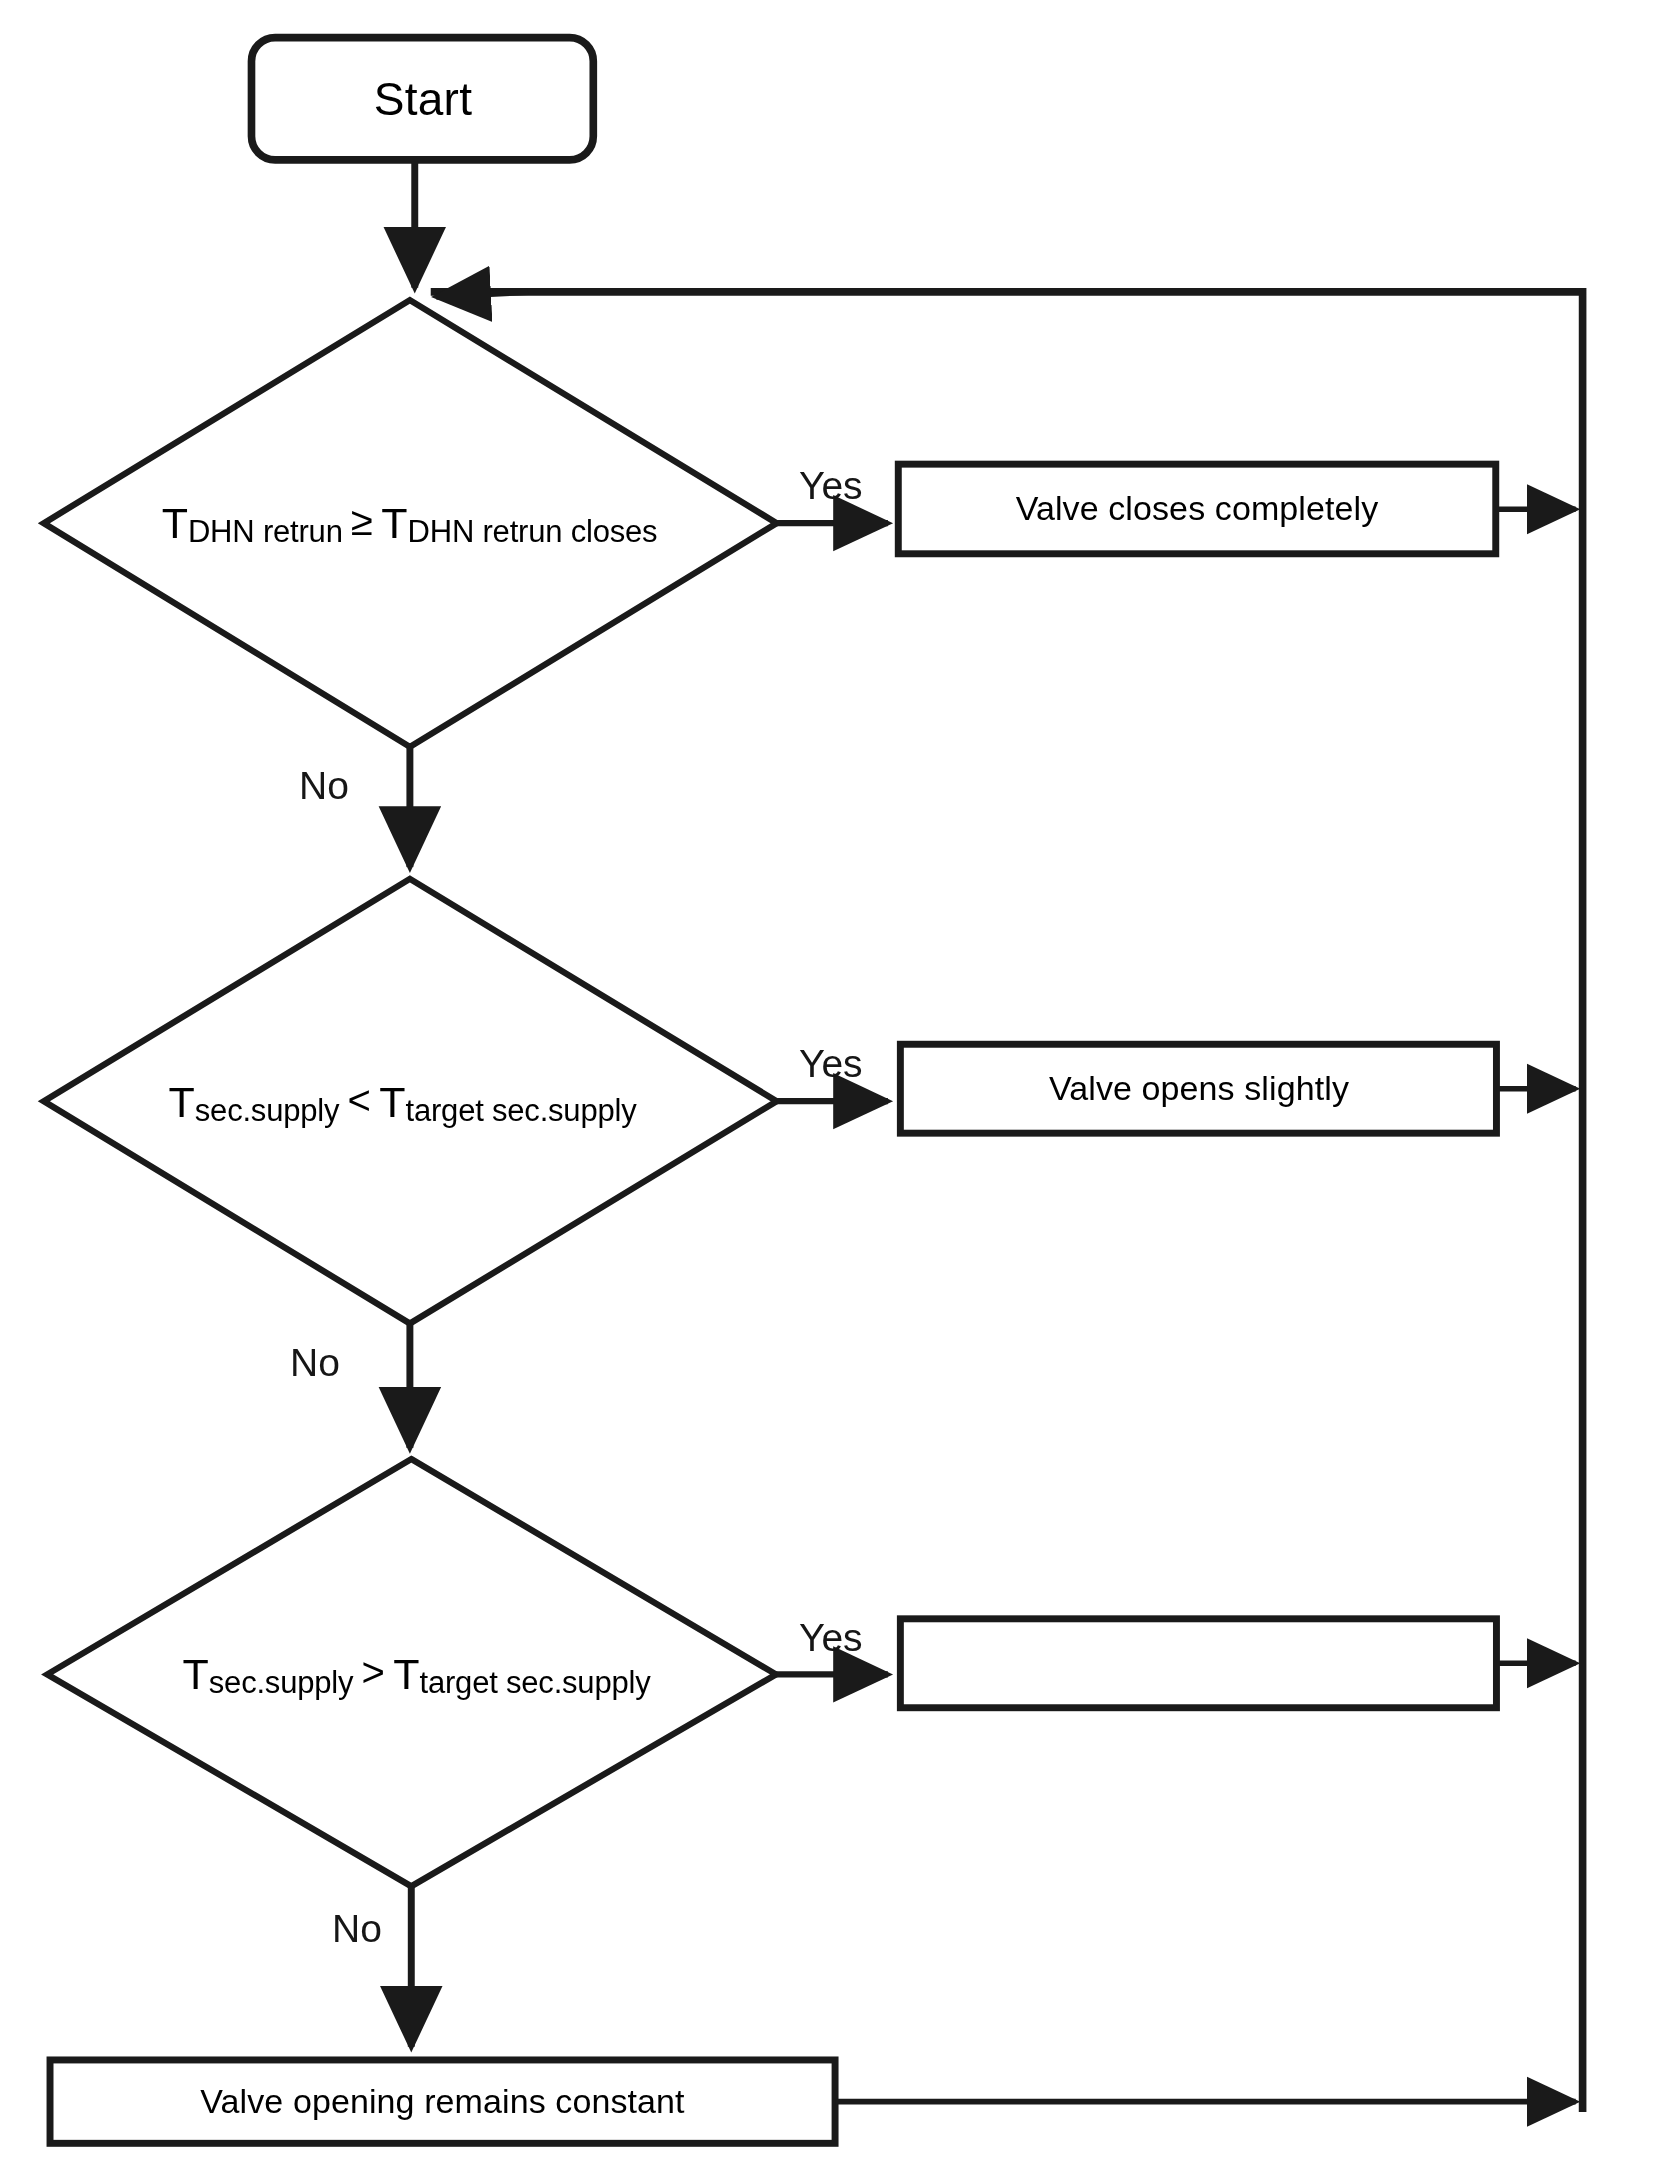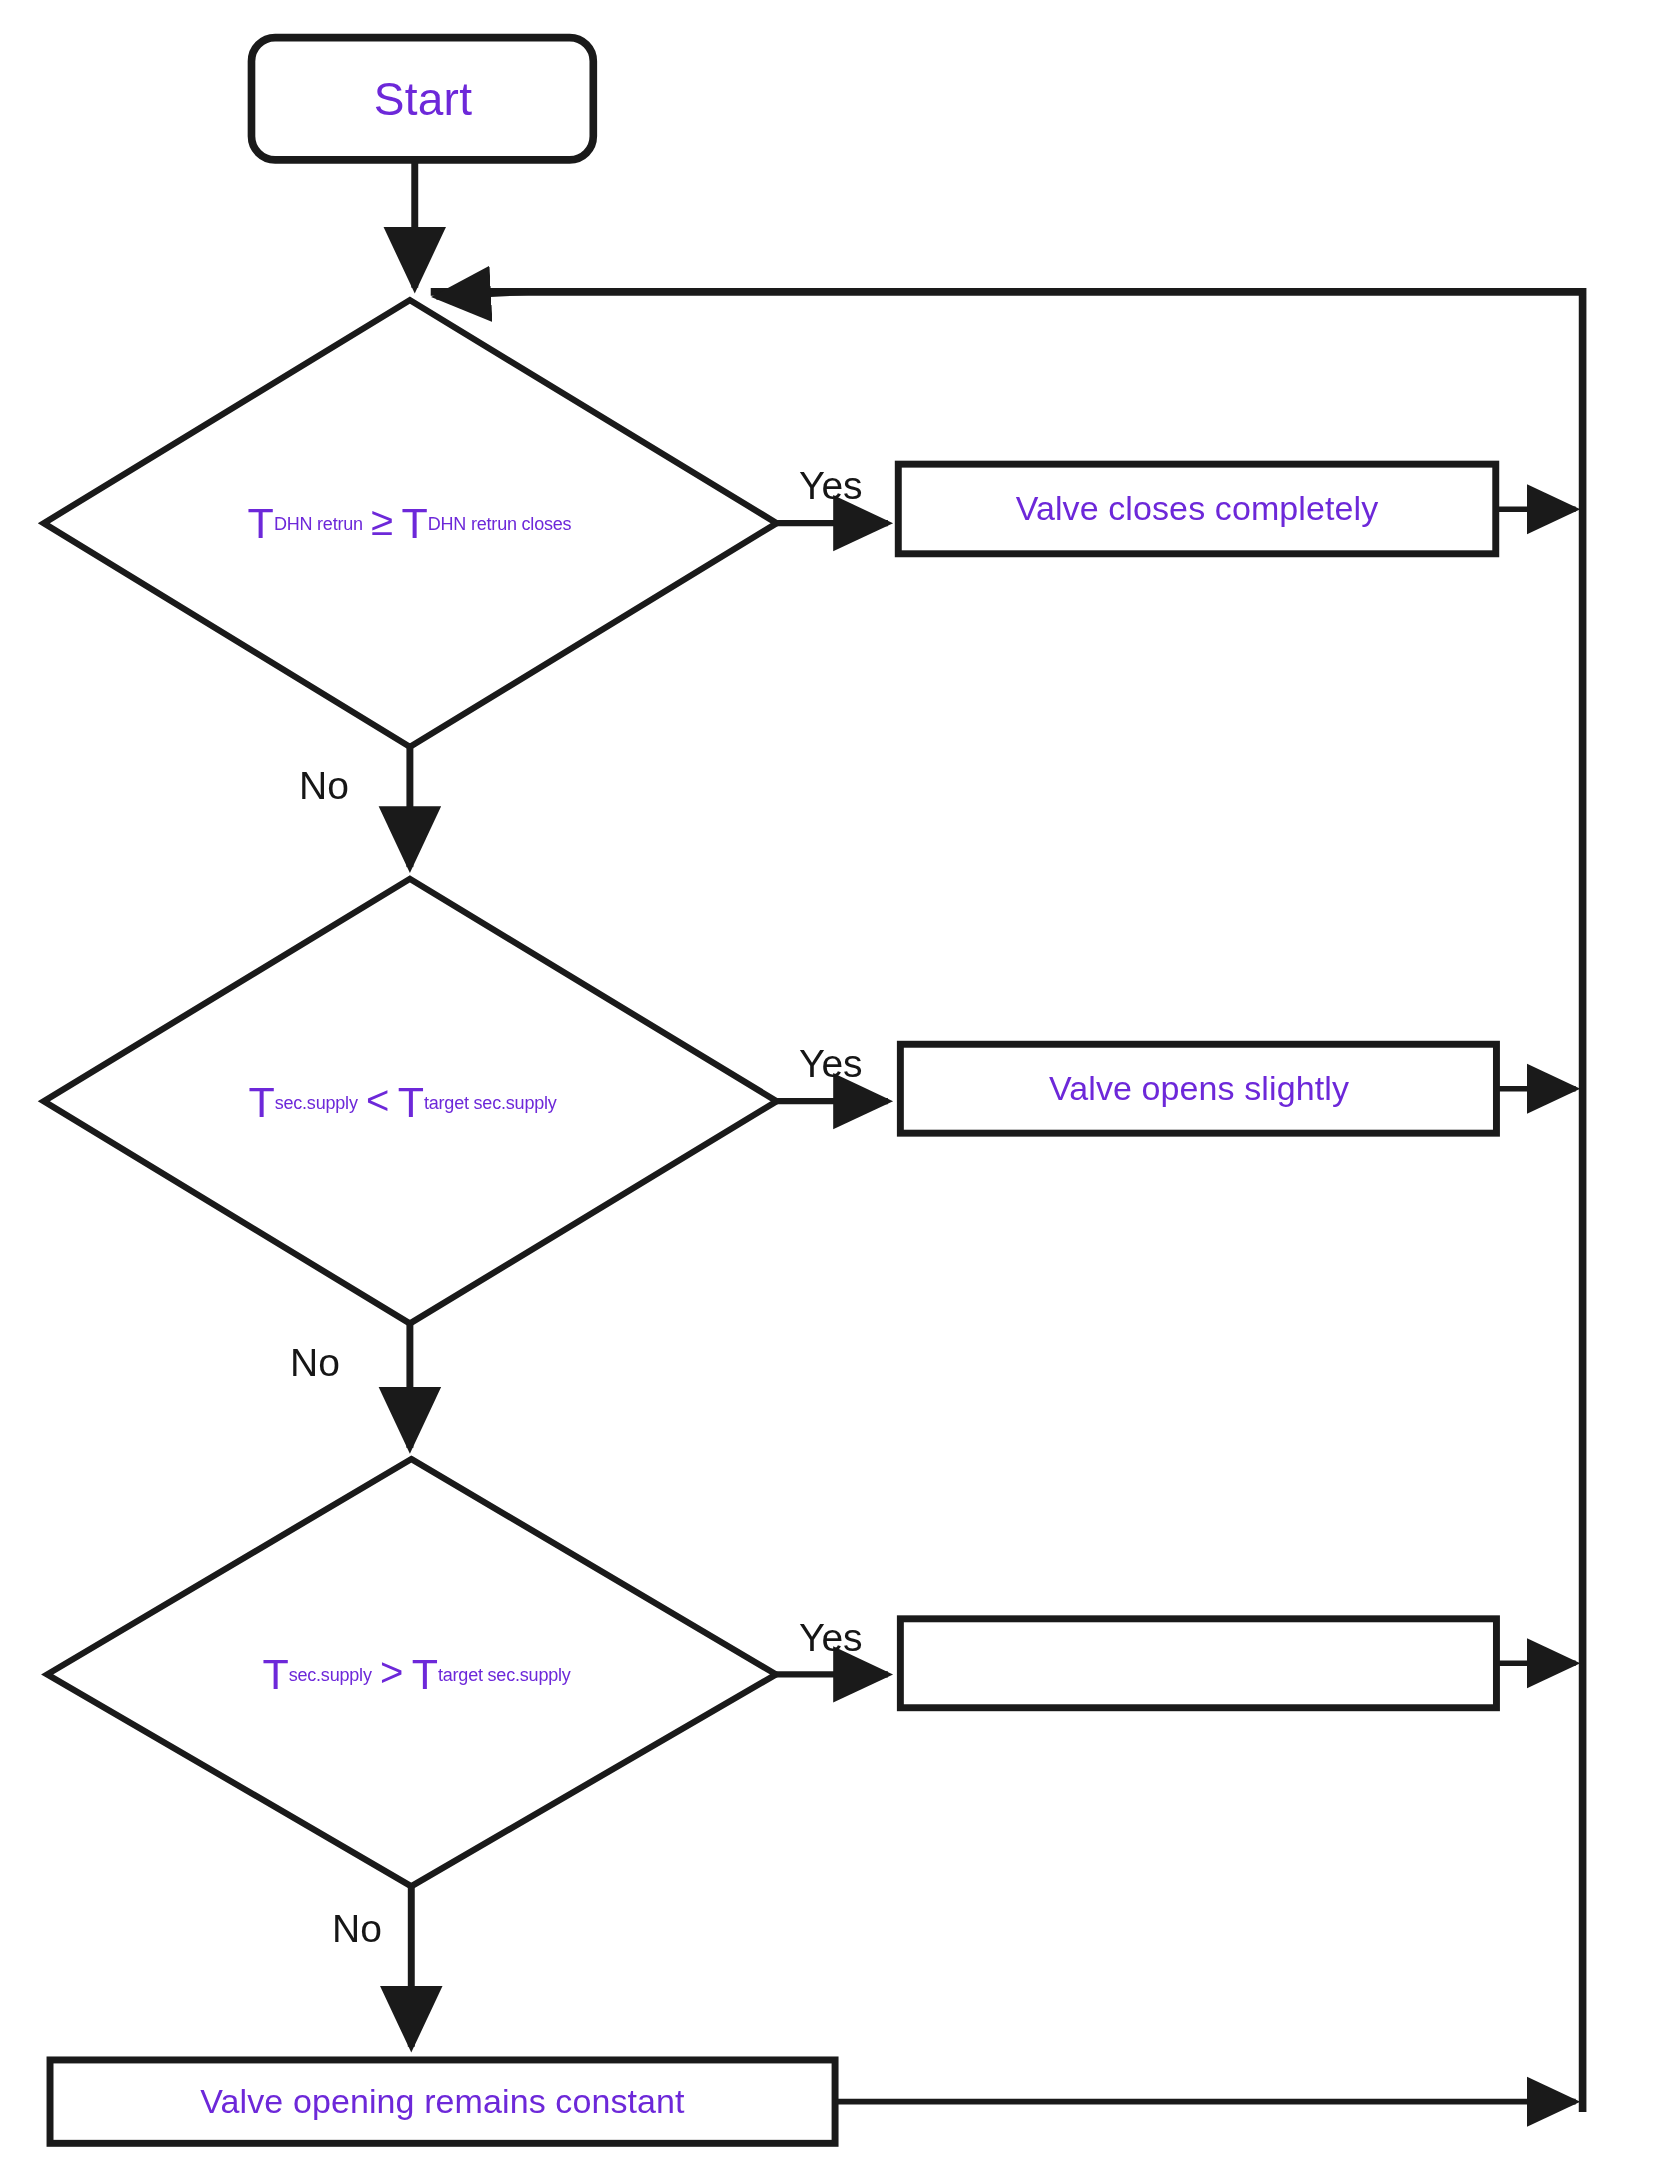--- a/index.html
+++ b/index.html
@@ -26,21 +26,21 @@
     height: 2183px;
     display: block;
   }
   
   .node-label {
     position: absolute;
     display: flex;
     align-items: center;
     justify-content: center;
     text-align: center;
-    color: #6d28d9;
+    color: #000000;
     font-family: "Liberation Sans", sans-serif;
     line-height: 1.05;
     white-space: nowrap;
     pointer-events: none;
   }
   .start-label {
     font-size: 46px;
     letter-spacing: 0.3px;
   }
   .process-label {
@@ -48,24 +48,24 @@
     letter-spacing: 0.1px;
   }
   .cond-label {
     font-size: 39px;
     letter-spacing: 0px;
   }
   .cond-label .tvar {
     font-size: 43px;
   }
   .cond-label sub {
-    font-size: 18px;
+    font-size: 31px;
     vertical-align: baseline;
     position: relative;
-    top: 1px;
+    top: 9px;
     letter-spacing: -0.2px;
   }
   .cond-label .op {
     font-size: 40px;
     padding: 0 8.3px;
     position: relative;
     top: -2.8px;
   }
   .edge-label {
     position: absolute;

